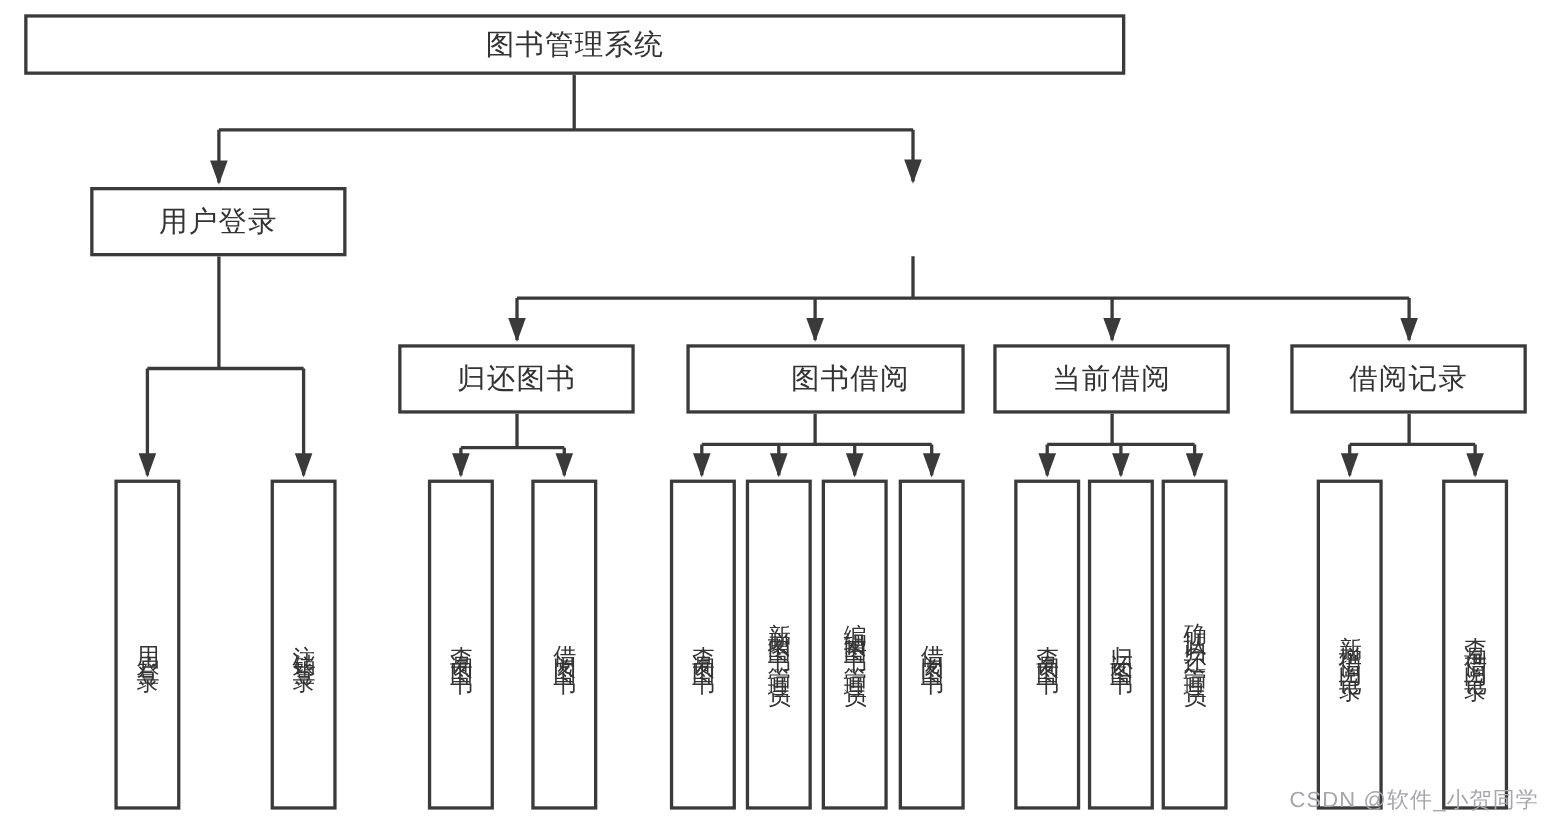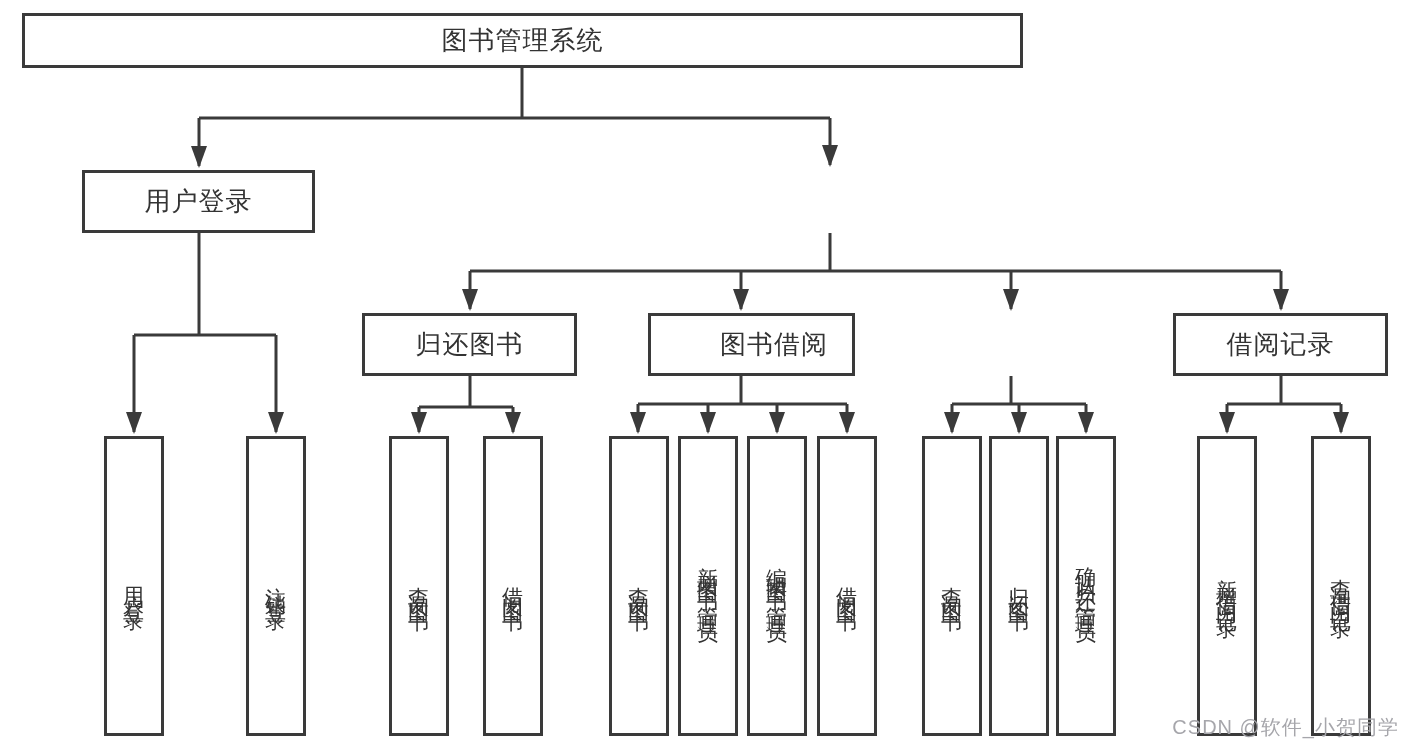--- a/index.html
+++ b/index.html
@@ -114,22 +114,25 @@
     <span>图书管理系统</span>
   </div>
 
   <div class="node" style="left:82px; top:170px; width:233px; height:63px;">
     <span>用户登录</span>
   </div>
 
   <div class="node" style="left:362px; top:313px; width:215px; height:63px;">
     <span>归还图书</span>
   </div>
-  <div class="node" style="left:648px; top:313px; width:207px; height:63px;padding-left:45px;">
+  <div class="node" style="left:624px; top:313px; width:253px; height:63px;padding-left:45px;">
     <span>图书借阅</span>
+  </div>
+  <div class="node" style="left:903px; top:313px; width:215px; height:63px;">
+    <span>当前借阅</span>
   </div>
   <div class="node" style="left:1173px; top:313px; width:215px; height:63px;">
     <span>借阅记录</span>
   </div>
 
   <div class="node leaf" style="left:104px;">
     <span class="vtext">用户登录</span>
   </div>
   <div class="node leaf" style="left:246px;">
     <span class="vtext">注销登录</span>

